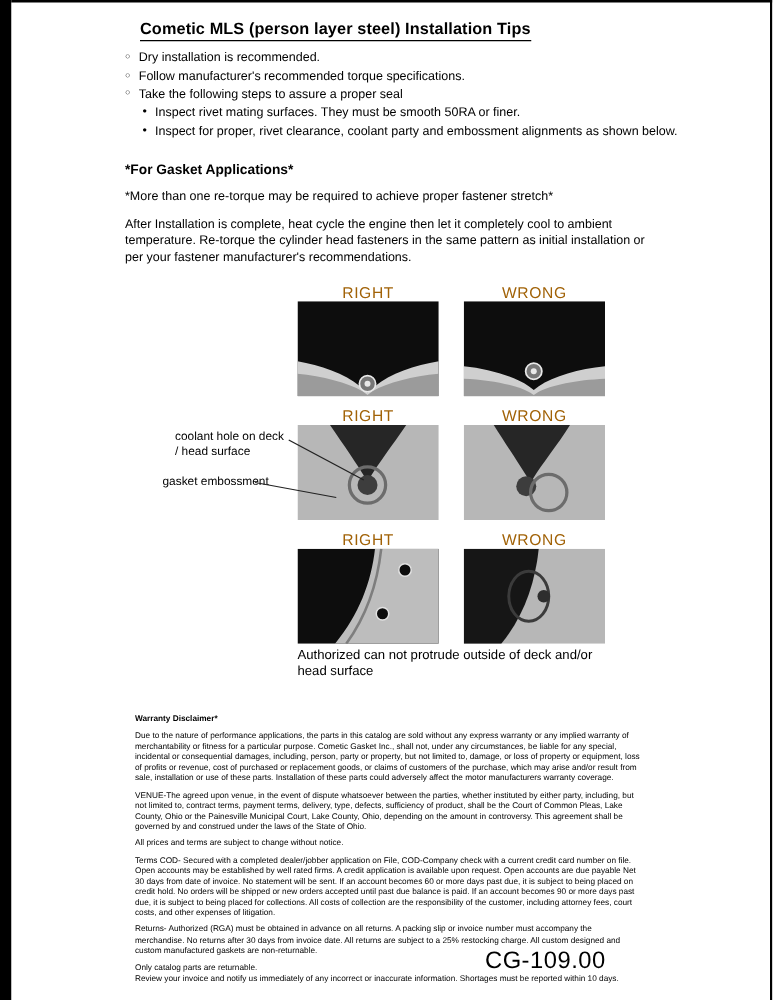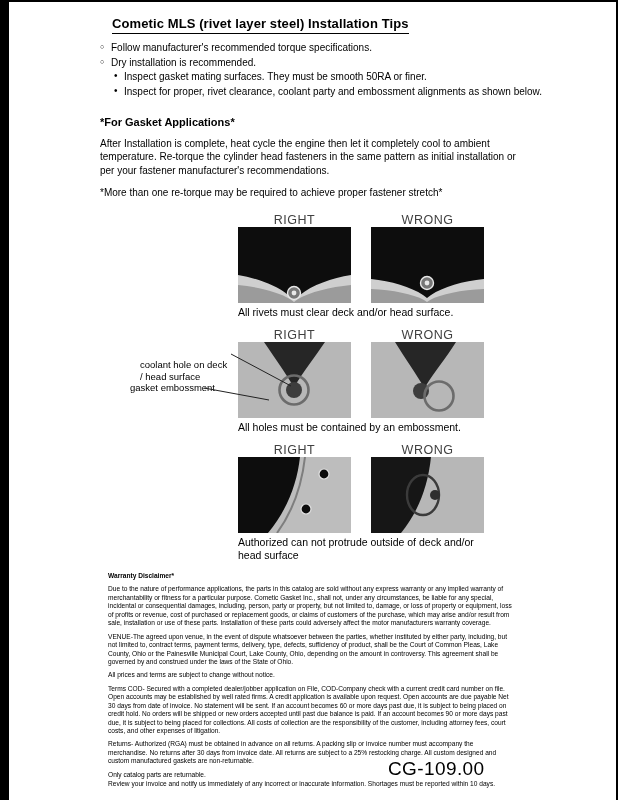--- a/index.html
+++ b/index.html
@@ -23,61 +23,62 @@
   ul.tips>li::before{content:"○";position:absolute;left:0;top:1px;font-size:7px;}
   ul.subtips{list-style:none;margin:2px 0 0 14px;padding:0;font-size:10px;}
   ul.subtips>li{position:relative;padding-left:10px;margin-bottom:2.5px;line-height:1.22;}
   ul.subtips>li::before{content:"•";position:absolute;left:0;top:-1px;font-size:10px;}
 
   .diesel-heading{margin-top:18px;font-size:11px;font-weight:bold;}
   .para{margin:9px 0 0 0;font-size:10px;line-height:1.32;width:428px;}
 
   .diagrams{margin-top:14px;width:470px;}
   .dg-headers,.dg-row{display:flex;gap:20px;margin-left:138px;}
-  .dg-head{width:113px;text-align:center;font-size:12.5px;color:#404040;letter-spacing:.5px;}
+  .dg-head{width:113px;text-align:center;font-size:12.5px;color:#a16207;letter-spacing:.5px;}
   .dg-img{width:113px;height:76px;display:block;}
   .dg-caption{margin:3px 0 0 138px;font-size:10.5px;width:248px;line-height:1.25;}
   .dg-section{margin-top:9px;}
 
   .row2wrap{position:relative;height:76px;}
   .dg-label{position:absolute;font-size:9.5px;line-height:1.25;}
-  .dg-label1{left:40px;top:17px;width:92px;}
+  .dg-label1{left:40px;top:4px;width:92px;}
   .dg-label2{left:30px;top:40px;width:92px;}
   .pointer-svg{position:absolute;left:0;top:0;pointer-events:none;}
 
   .legal{position:absolute;left:108px;top:572px;width:406px;font-size:6.6px;line-height:1.28;}
   .legal-heading{font-weight:bold;margin:0 0 6px 0;}
   .legal p{margin:0 0 5px 0;}
   .legal p.tight{margin-bottom:1px;}
 
   .doc-number{position:absolute;left:388px;top:758px;font-size:19px;letter-spacing:.4px;}
 </style>
 </head>
 <body>
 
 <div class="page">
   <div class="edge-left"></div>
   <div class="edge-top"></div>
   <div class="edge-right"></div>
 
   <div class="content">
-    <h1 class="title">Cometic MLS (rivet layer steel) Installation Tips</h1>
+    <h1 class="title">Cometic MLS (person layer steel) Installation Tips</h1>
 
     <ul class="tips">
+      <li>Dry installation is recommended.</li>
       <li>Follow manufacturer's recommended torque specifications.</li>
-      <li>Dry installation is recommended.</li>
+      <li>Take the following steps to assure a proper seal</li>
       <ul class="subtips">
-        <li>Inspect gasket mating surfaces.  They must be smooth 50RA or finer.</li>
+        <li>Inspect rivet mating surfaces.  They must be smooth 50RA or finer.</li>
         <li>Inspect for proper, rivet clearance, coolant party and embossment alignments as shown below.</li>
       </ul>
     </ul>
 
     <div class="diesel-heading">*For Gasket Applications*</div>
+    <p class="para">*More than one re-torque may be required to achieve proper fastener stretch*</p>
     <p class="para">After Installation is complete, heat cycle the engine then let it completely cool to ambient temperature. Re-torque the cylinder head fasteners in the same pattern as initial installation or per your fastener manufacturer's recommendations.</p>
-    <p class="para">*More than one re-torque may be required to achieve proper fastener stretch*</p>
 
     <div class="diagrams">
 
       <div class="dg-headers">
         <div class="dg-head">RIGHT</div>
         <div class="dg-head">WRONG</div>
       </div>
       <div class="dg-row">
         <svg class="dg-img" viewBox="0 0 113 76">
           <rect width="113" height="76" fill="#0d0d0d"></rect>
@@ -87,21 +88,20 @@
           <circle cx="56" cy="66" r="2.4" fill="#e8e8e8"></circle>
         </svg>
         <svg class="dg-img" viewBox="0 0 113 76">
           <rect width="113" height="76" fill="#0d0d0d"></rect>
           <path d="M0,76 L0,52 C20,54 40,60 52,68 L56,71 L60,68 C72,60 92,54 113,52 L113,76 Z" fill="#cfcfcf"></path>
           <path d="M0,76 L0,62 C22,63 42,67 53,73 L56,75 L59,73 C70,67 90,63 113,62 L113,76 Z" fill="#9b9b9b"></path>
           <circle cx="56" cy="56" r="6.5" fill="#777" stroke="#e8e8e8" stroke-width="1.4"></circle>
           <circle cx="56" cy="56" r="2.4" fill="#e8e8e8"></circle>
         </svg>
       </div>
-      <div class="dg-caption">All rivets must clear deck and/or head surface.</div>
 
       <div class="dg-section">
         <div class="dg-headers">
           <div class="dg-head">RIGHT</div>
           <div class="dg-head">WRONG</div>
         </div>
         <div class="row2wrap">
           <div class="dg-label dg-label1">coolant hole on deck / head surface</div>
           <div class="dg-label dg-label2">gasket embossment</div>
           <svg class="pointer-svg" width="470" height="76" viewBox="0 0 470 76">
@@ -116,21 +116,20 @@
               <circle cx="56" cy="48" r="14.5" fill="none" stroke="#6c6c6c" stroke-width="2.6"></circle>
             </svg>
             <svg class="dg-img" viewBox="0 0 113 76">
               <rect width="113" height="76" fill="#b7b7b7"></rect>
               <path d="M24,0 L85,0 C75,16 62,32 56,42 L53,47 L51,42 C45,32 34,16 24,0 Z" fill="#262626"></path>
               <circle cx="50" cy="49" r="8" fill="#3d3d3d"></circle>
               <circle cx="68" cy="54" r="14.5" fill="none" stroke="#6c6c6c" stroke-width="2.6"></circle>
             </svg>
           </div>
         </div>
-        <div class="dg-caption">All holes must be contained by an embossment.</div>
       </div>
 
       <div class="dg-section">
         <div class="dg-headers">
           <div class="dg-head">RIGHT</div>
           <div class="dg-head">WRONG</div>
         </div>
         <div class="dg-row">
           <svg class="dg-img" viewBox="0 0 113 76">
             <rect width="113" height="76" fill="#0d0d0d"></rect>

